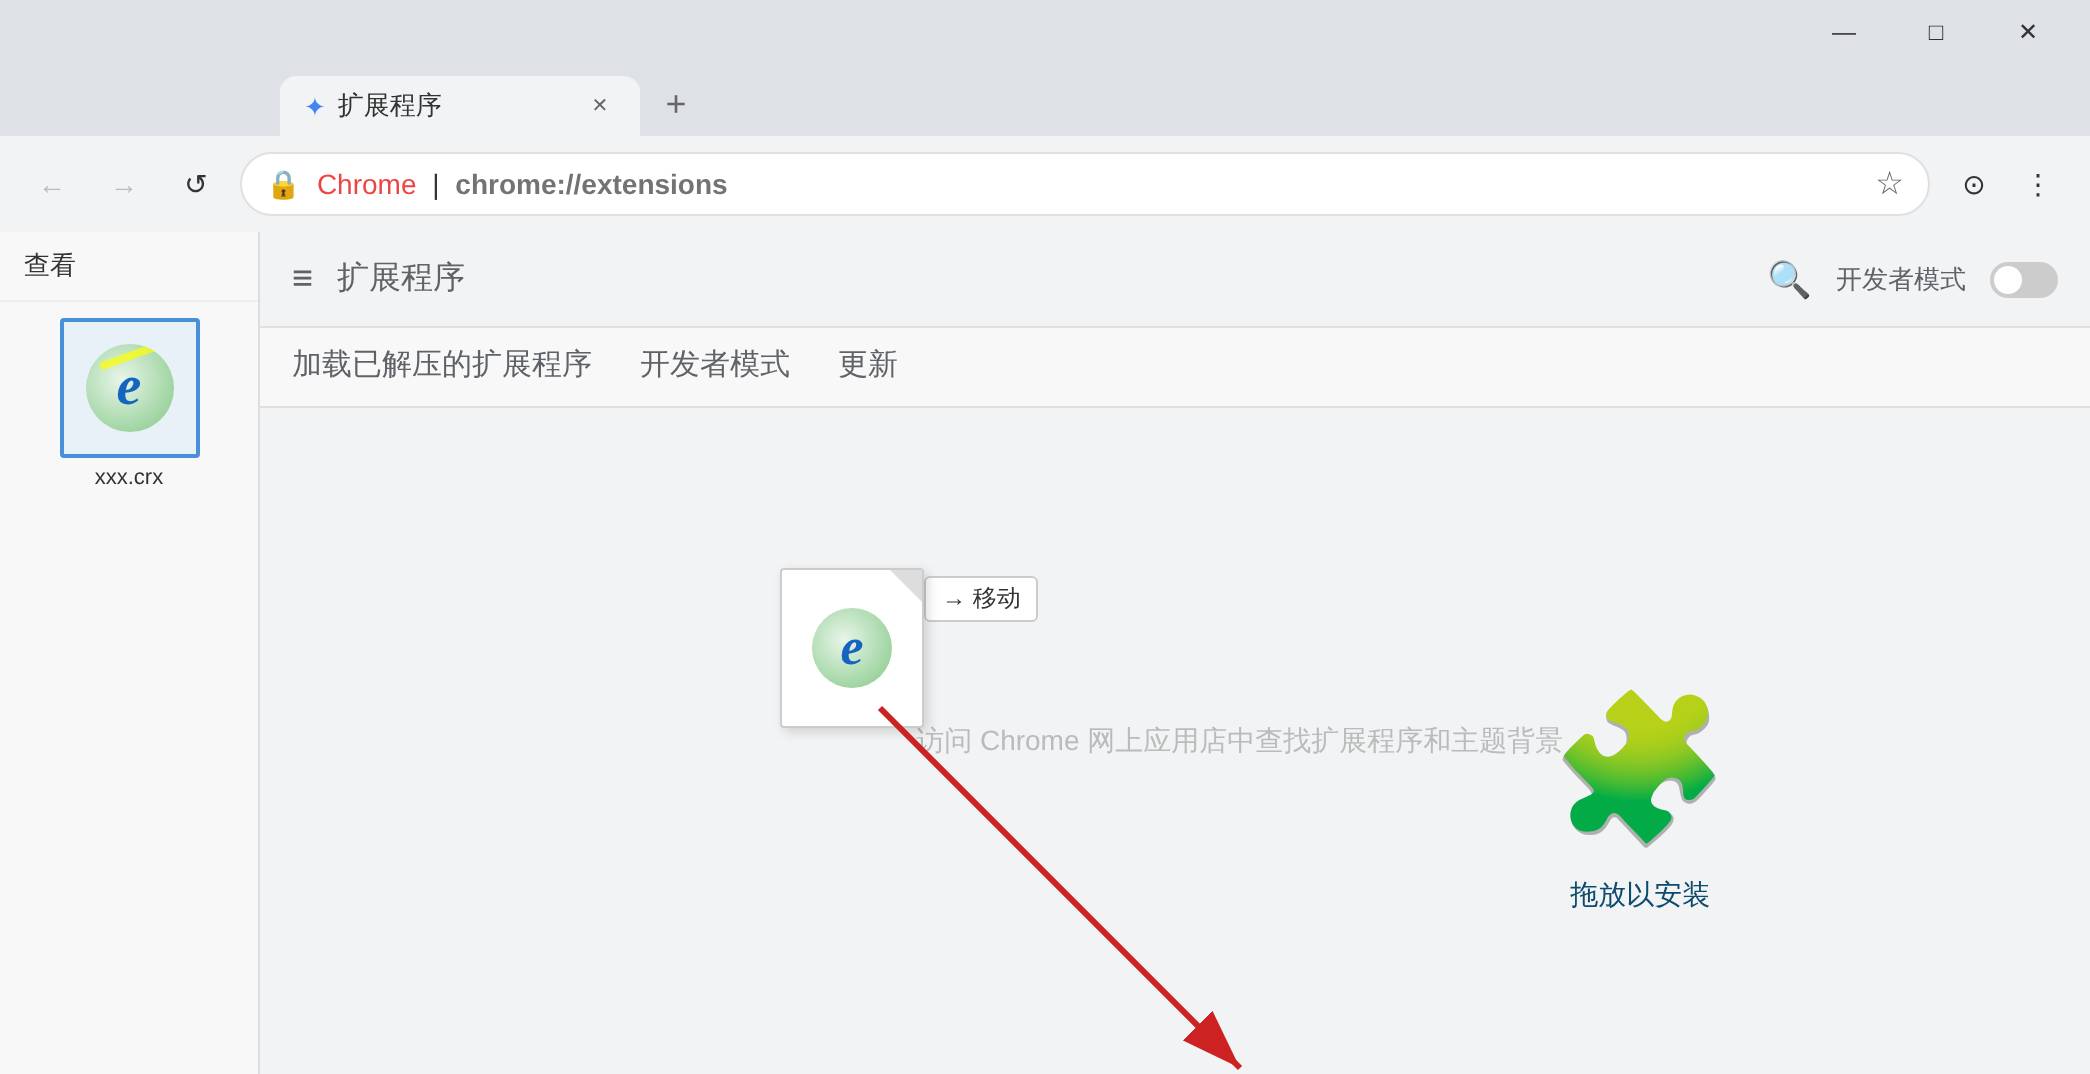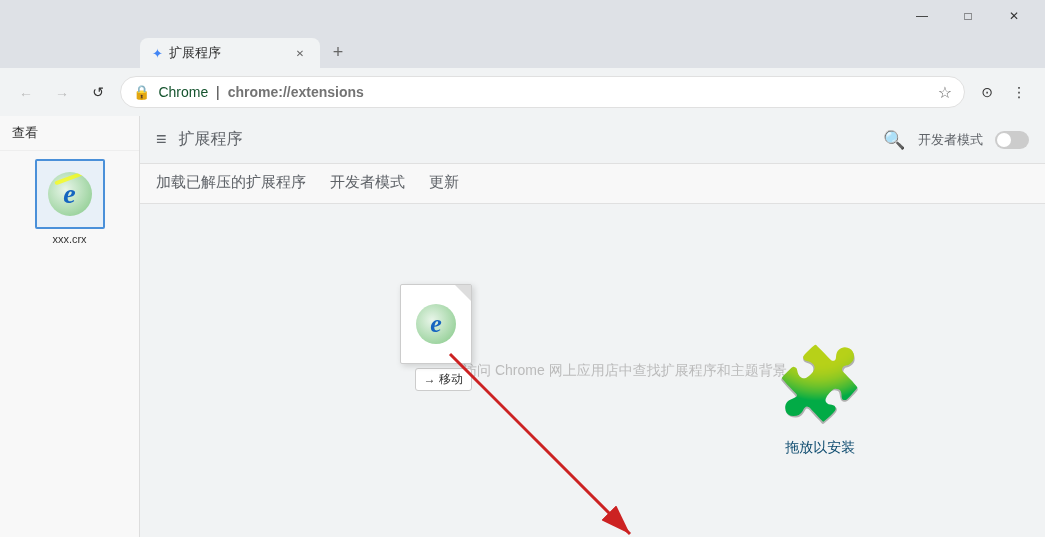--- a/index.html
+++ b/index.html
@@ -129,38 +129,38 @@
     }
     .address-secure {
       color: #188038;
       font-size: 14px;
     }
     .address-text {
       display: flex;
       align-items: center;
       gap: 4px;
     }
-    .address-domain { color: #14532d; }
+    .address-domain { color: #ef4444; }
     .address-path { color: #737373; font-weight: 700; }
     .address-star { color: #666; font-size: 16px; margin-left: auto; }
     .address-right-icons {
       display: flex;
       gap: 4px;
     }
 
     
     .browser-content {
       display: flex;
       flex: 1;
       overflow: hidden;
     }
 
     
     .left-panel {
-      width: 140px;
+      width: 130px;
       background: #f8f8f8;
       border-right: 1px solid #ddd;
       display: flex;
       flex-direction: column;
       overflow: hidden;
       flex-shrink: 0;
     }
     .left-panel-header {
       padding: 8px 12px;
       font-size: 13px;
@@ -329,22 +329,21 @@
       color: #bbb;
       white-space: nowrap;
     }
 
     
     .crx-dragging {
       position: absolute;
       top: 80px;
       left: 260px;
       display: flex;
-      flex-direction: column;
-      align-items: flex-end;
+      align-items: flex-start;
     }
     .crx-file-icon {
       width: 72px;
       height: 80px;
       background: white;
       border: 1px solid #ccc;
       border-radius: 2px;
       display: flex;
       align-items: center;
       justify-content: center;

